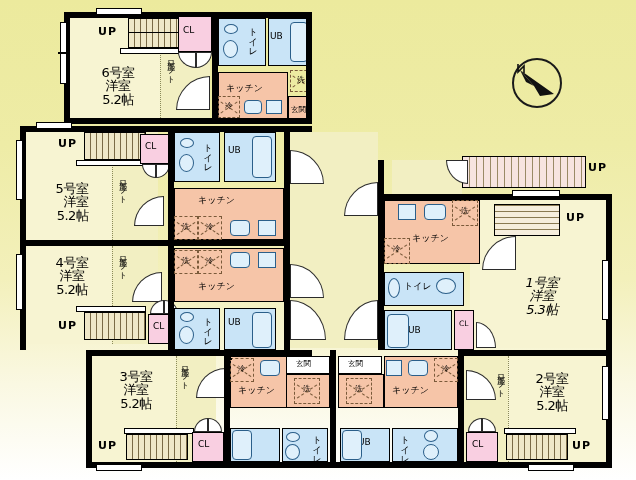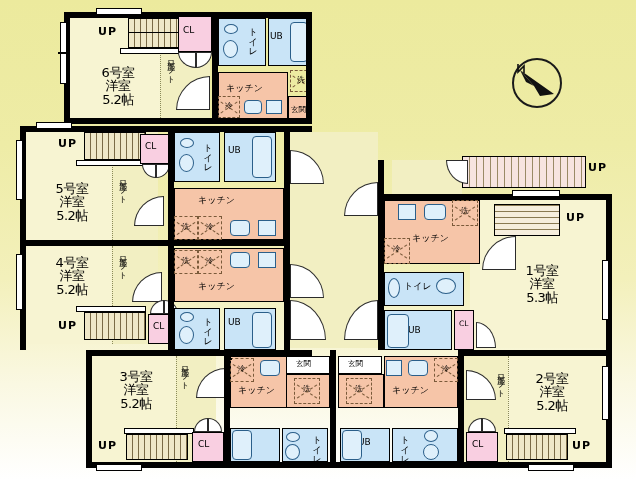--- a/index.html
+++ b/index.html
@@ -123,21 +123,21 @@
   <div class="wall" style="left:20px;top:126px;width:6px;height:118px;"></div>
   <div class="room" style="left:26px;top:132px;width:98px;height:108px;border:none;"></div>
   <div class="hall" style="left:112px;top:132px;width:46px;height:108px;"></div>
   <div class="dot" style="left:112px;top:132px;height:108px;"></div>
   <div class="sash" style="left:16px;top:140px;width:5px;height:58px;"></div>
   <div class="sash" style="left:36px;top:122px;width:34px;height:5px;"></div>
 
   <div class="stairs" style="left:84px;top:132px;width:62px;height:28px;"></div>
   <div class="white" style="left:76px;top:160px;width:70px;height:6px;"></div>
   <div class="lbl up" style="left:58px;top:138px;">UP</div>
-  <div class="lbl roomname" style="left:72px;top:182px;">
+  <div class="lbl roomname" style="left:72px;top:182px;text-align:right;">
     <span>5号室</span>
     <span>洋室</span>
     <span>5.2帖</span>
   </div>
   <div class="lbl vert2" style="left:118px;top:176px;">上部ロフト</div>
   <div class="cl" style="left:140px;top:134px;width:32px;height:30px;"></div>
   <div class="lbl sm" style="left:145px;top:142px;">CL</div>
   <div class="arc bl" style="left:142px;top:164px;width:14px;height:14px;"></div>
   <div class="arc br" style="left:156px;top:164px;width:14px;height:14px;"></div>
   <div class="arc tl" style="left:134px;top:196px;width:30px;height:30px;"></div>
@@ -221,21 +221,21 @@
   <div class="fx rr" style="left:424px;top:204px;width:22px;height:16px;"></div>
   <div class="xbox" style="left:452px;top:200px;width:26px;height:26px;"></div>
   <div class="lbl xs" style="left:461px;top:207px;">洗</div>
   <div class="xbox" style="left:384px;top:238px;width:26px;height:26px;"></div>
   <div class="lbl xs" style="left:393px;top:245px;">冷</div>
 
   <div class="stairsV" style="left:494px;top:204px;width:66px;height:32px;"></div>
   <div class="lbl up" style="left:566px;top:212px;">UP</div>
   <div class="arc tl" style="left:482px;top:236px;width:34px;height:34px;"></div>
 
-  <div class="lbl roomname" style="left:542px;top:264px;">
+  <div class="lbl roomname" style="left:542px;top:276px;font-style:italic;">
     <span>1号室</span>
     <span>洋室</span>
     <span>5.3帖</span>
   </div>
 
   <div class="wet" style="left:384px;top:272px;width:80px;height:34px;"></div>
   <div class="lbl sm" style="left:404px;top:282px;">トイレ</div>
   <div class="fx oval" style="left:388px;top:278px;width:12px;height:20px;"></div>
   <div class="fx oval" style="left:436px;top:278px;width:20px;height:16px;"></div>
   <div class="wet" style="left:384px;top:310px;width:68px;height:40px;"></div>

